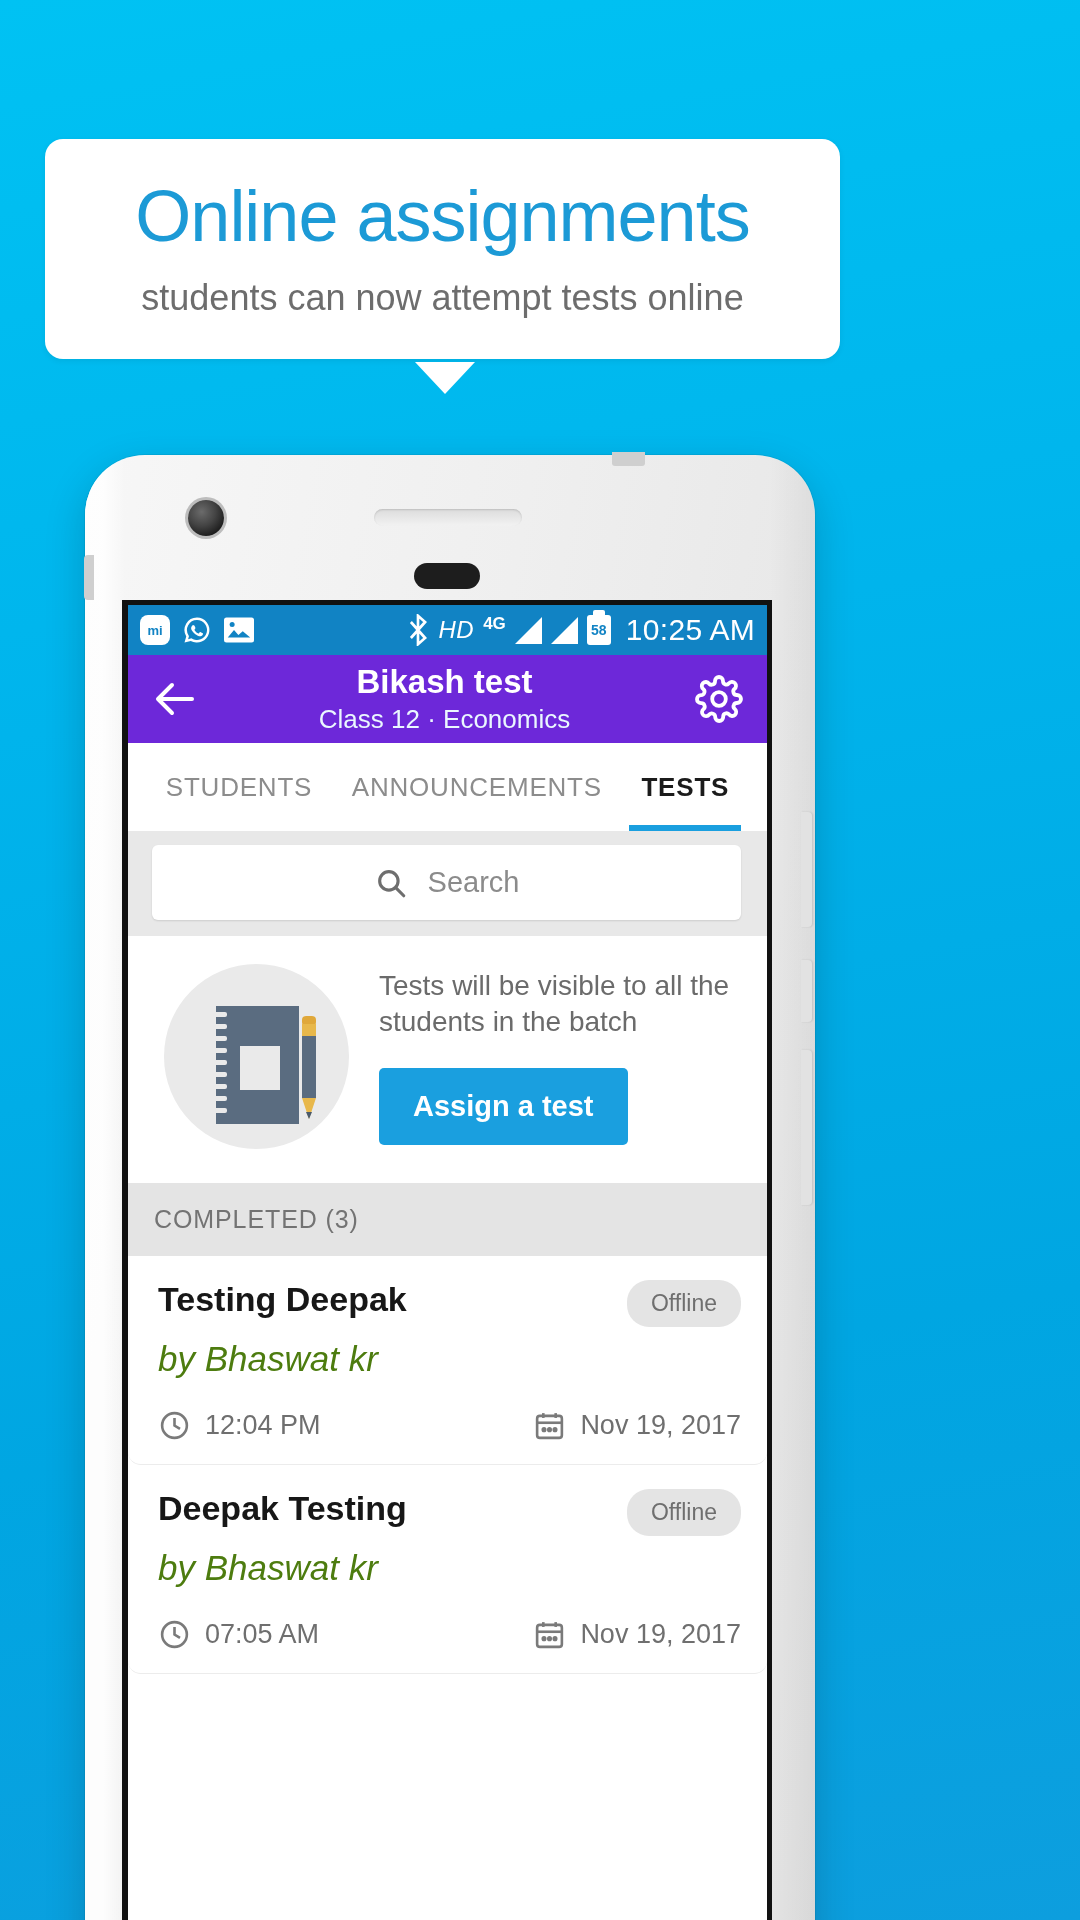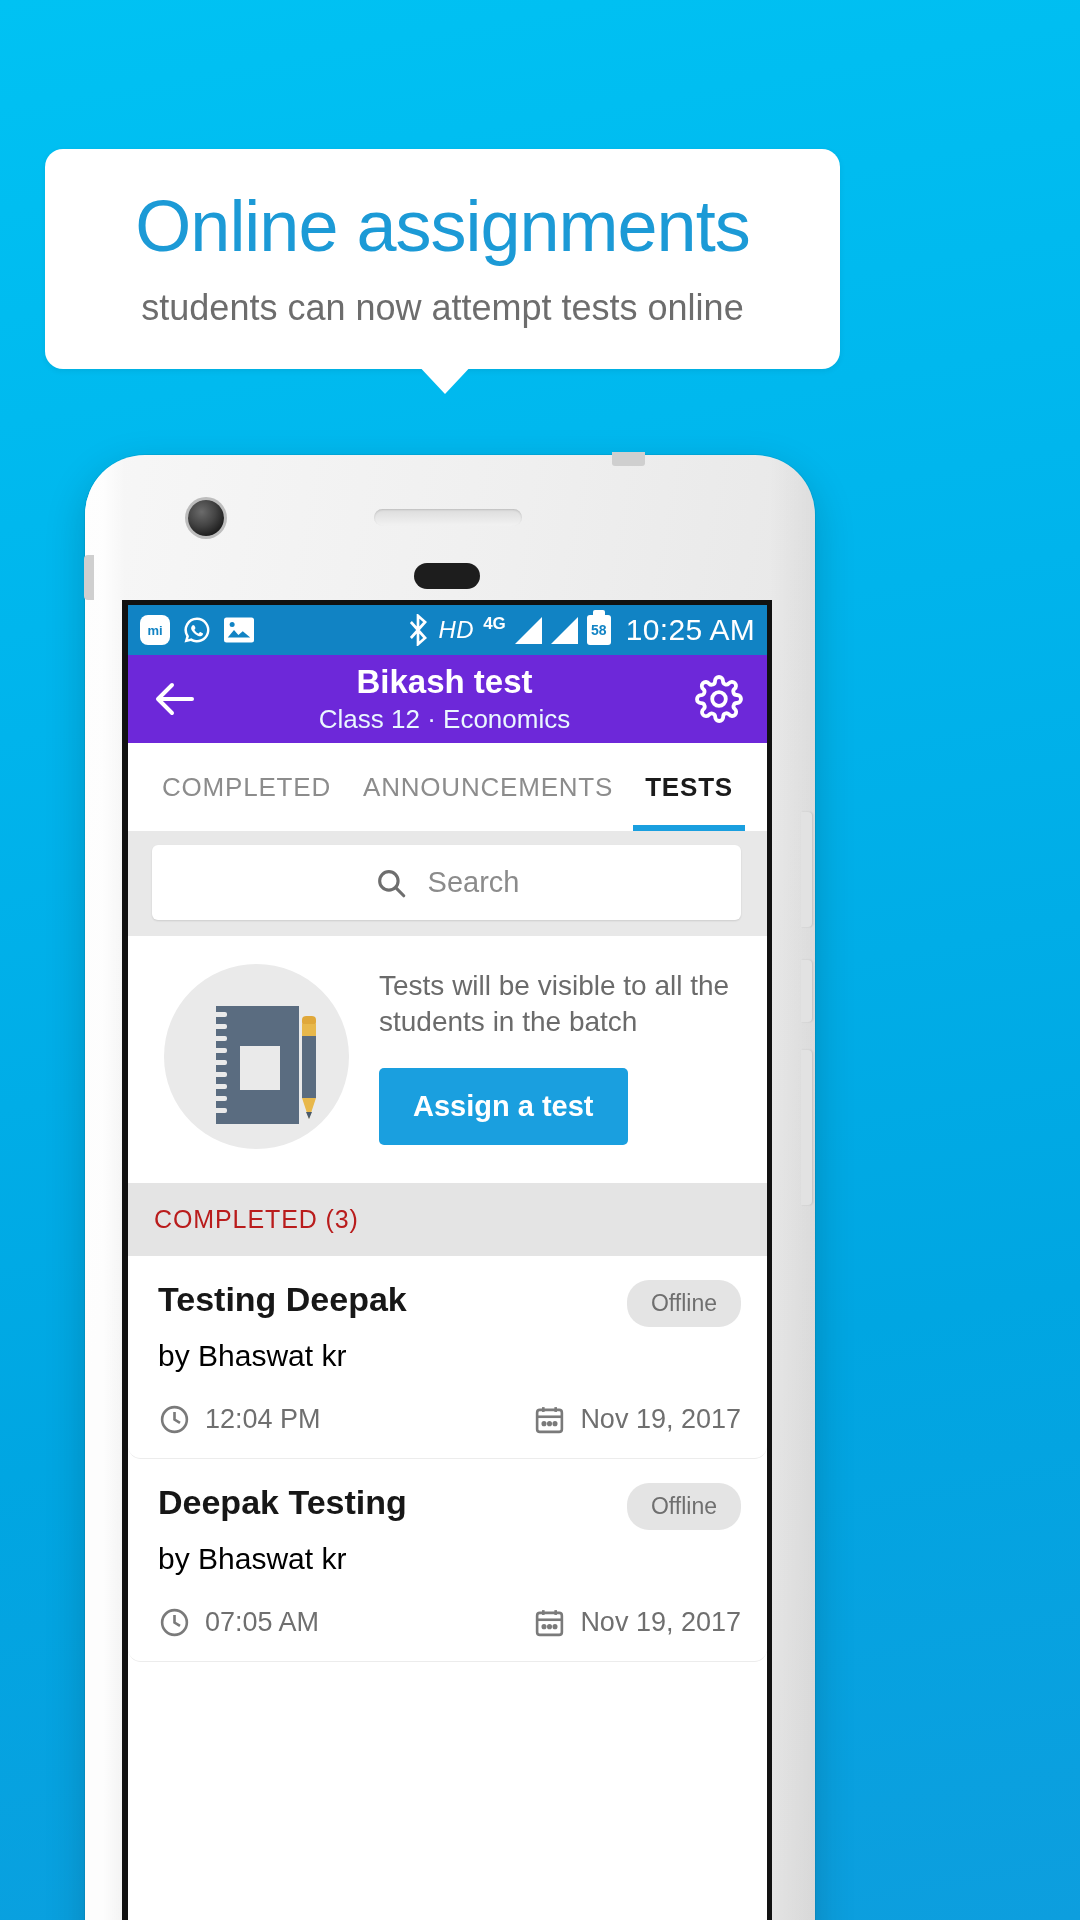--- a/index.html
+++ b/index.html
@@ -5,21 +5,21 @@
   * { margin:0; padding:0; box-sizing:border-box; }
   html,body { width:1080px; height:1920px; overflow:hidden; }
   body {
     font-family:"Liberation Sans", sans-serif;
     background: linear-gradient(170deg,#00c2f3 0%, #00b4ec 35%, #00a6e2 70%, #0d9ede 100%);
     position:relative;
   }
 
   
   .bubble {
-    position:absolute; left:45px; top:149px; width:795px; height:220px;
+    position:absolute; left:45px; top:139px; width:795px; height:220px;
     background:#ffffff; border-radius:18px;
     display:flex; flex-direction:column; align-items:center; justify-content:center;
     box-shadow:0 2px 6px rgba(0,0,0,.07);
   }
   .bubble-title {
     color:#1c9ad6; font-size:72px; font-weight:400; letter-spacing:-1px;
     line-height:1.05; white-space:nowrap;
   }
   .bubble-sub {
     color:#6d6d6d; font-size:36px; font-weight:400; margin-top:22px; white-space:nowrap;
@@ -133,30 +133,30 @@
   .promo { background:#fff; display:flex; align-items:center; padding:28px 24px 34px 36px; gap:30px; }
   .promo-ill { width:185px; height:185px; border-radius:50%; background:#eaeaea;
                flex:0 0 auto; position:relative; }
   .promo-right { flex:1; }
   .promo-text { color:#6b6b6b; font-size:28px; line-height:1.28; }
   .assign-btn { margin-top:28px; background:#1a9fdf; color:#fff; border:none;
                 border-radius:5px; padding:22px 34px; font-size:29px; font-weight:bold;
                 font-family:"Liberation Sans", sans-serif; cursor:pointer; }
 
   
-  .section-head { background:#e4e4e4; padding:22px 26px; color:#b91c1c;
+  .section-head { background:#e4e4e4; padding:22px 26px; color:#737373;
                   font-size:25px; letter-spacing:.9px; }
 
   
   .test-row { background:#fff; padding:24px 26px 22px 30px; border-bottom:1px solid #ececec;border-radius:13px; }
   .tr-top { display:flex; align-items:flex-start; }
   .tr-title { font-size:34px; font-weight:bold; color:#171717; flex:1; }
   .badge { background:#e4e4e4; color:#6f6f6f; font-size:23px;
            border-radius:22px; padding:10px 24px; flex:0 0 auto; }
-  .tr-by { color:#000000; font-size:30px; margin-top:12px; }
+  .tr-by { color:#4d7c0f; font-size:35px; margin-top:12px;font-style:italic; }
   .tr-meta { display:flex; align-items:center; margin-top:30px;justify-content:space-between; }
   .meta-item { display:flex; align-items:center; gap:14px; color:#6f6f6f; font-size:27px; }
   .meta-item.time { width:290px; }
   .mi-svg { width:33px; height:33px; color:#7a7a7a; flex:0 0 auto; }
 </style>
 </head>
 <body>
 
 <div class="bubble">
   <div class="bubble-title">Online assignments</div>
@@ -217,21 +217,21 @@
       <div class="appbar-sub">Class 12 · Economics</div>
     </div>
     <svg class="gear" viewBox="0 0 24 24" fill="none" stroke="#fff" stroke-width="1.9">
       <circle cx="12" cy="12" r="3.4"></circle>
       <path d="M19.4 15a1.6 1.6 0 0 0 .3 1.8l.1.1a2 2 0 1 1-2.8 2.8l-.1-.1a1.6 1.6 0 0 0-1.8-.3 1.6 1.6 0 0 0-1 1.5V21a2 2 0 1 1-4 0v-.1A1.6 1.6 0 0 0 9 19.4a1.6 1.6 0 0 0-1.8.3l-.1.1a2 2 0 1 1-2.8-2.8l.1-.1a1.6 1.6 0 0 0 .3-1.8 1.6 1.6 0 0 0-1.5-1H3a2 2 0 1 1 0-4h.1A1.6 1.6 0 0 0 4.6 9a1.6 1.6 0 0 0-.3-1.8l-.1-.1a2 2 0 1 1 2.8-2.8l.1.1a1.6 1.6 0 0 0 1.8.3H9a1.6 1.6 0 0 0 1-1.5V3a2 2 0 1 1 4 0v.1a1.6 1.6 0 0 0 1 1.5 1.6 1.6 0 0 0 1.8-.3l.1-.1a2 2 0 1 1 2.8 2.8l-.1.1a1.6 1.6 0 0 0-.3 1.8V9a1.6 1.6 0 0 0 1.5 1H21a2 2 0 1 1 0 4h-.1a1.6 1.6 0 0 0-1.5 1z"></path>
     </svg>
   </div>
 
   <div class="tabs">
     <div class="tab">
-      <span>COMPLETED</span>
+      <span>STUDENTS</span>
     </div>
     <div class="tab">
       <span>ANNOUNCEMENTS</span>
     </div>
     <div class="tab active">
       <span>TESTS</span>
     </div>
   </div>
 
   <div class="search-wrap">

